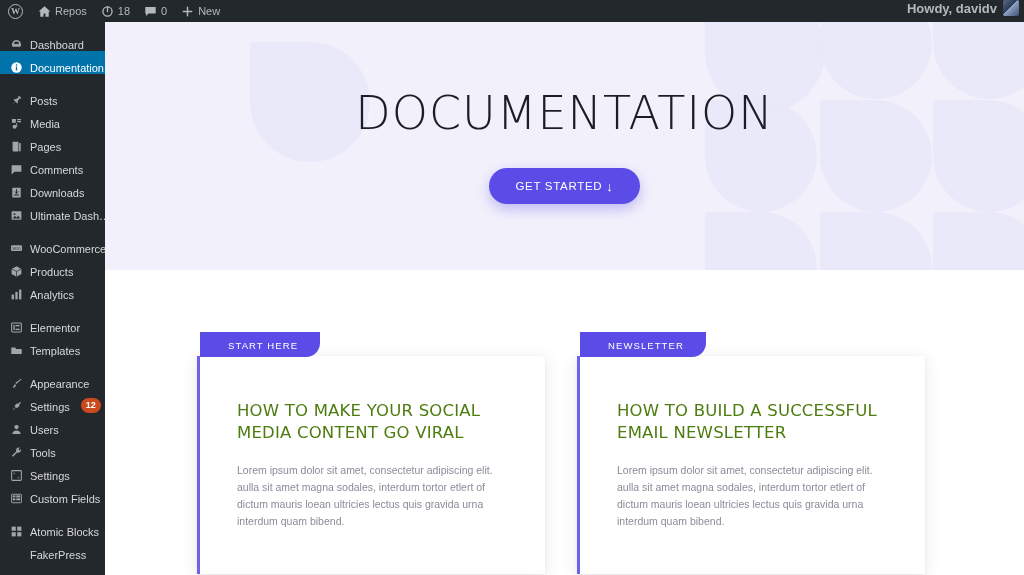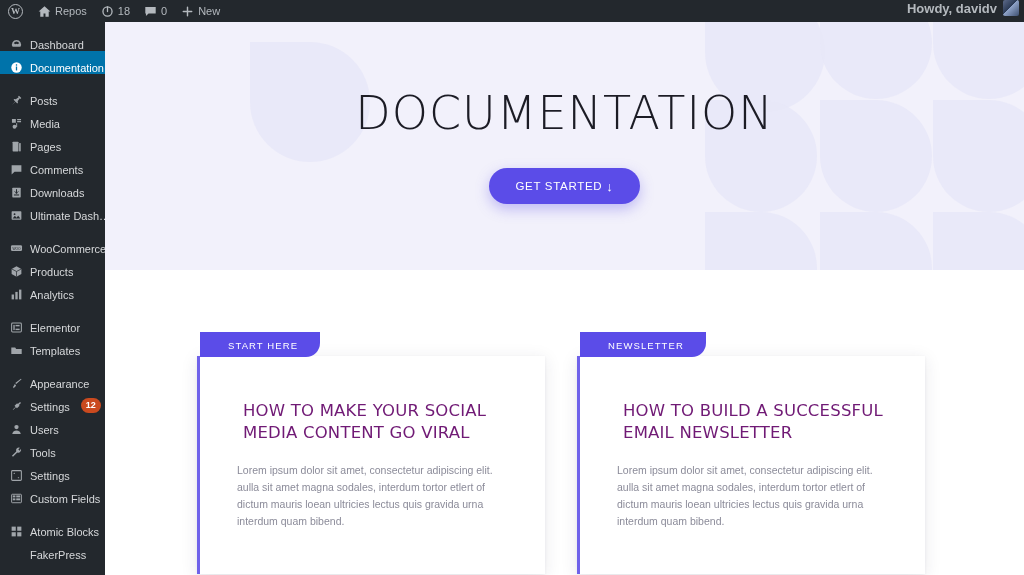--- a/index.html
+++ b/index.html
@@ -143,24 +143,23 @@
   }
   .card {
     position: relative; margin-top: -1px;
     background: #fff;
     border-left: 3px solid #6f62ea;
     box-shadow: 0 3px 16px rgba(40,40,70,.10), 0 1px 3px rgba(40,40,70,.06);
     padding: 44px 34px 44px 37px;
     min-height: 186px;
   }
   .card-title {
-    font-size: 16.5px; font-weight: 400; color: #701a75;
+    font-size: 16.5px; font-weight: 400; color: #4d7c0f;
     line-height: 1.33; letter-spacing: .2px;
     font-family: "DejaVu Sans", sans-serif;
-    margin-left: 6px;
   }
   .card-body {
     margin-top: 18px;
     font-size: 10.5px; line-height: 1.62; color: #8b8b99;
     font-family: "Liberation Sans", sans-serif;
   }
 </style>
 </head>
 <body>
 

